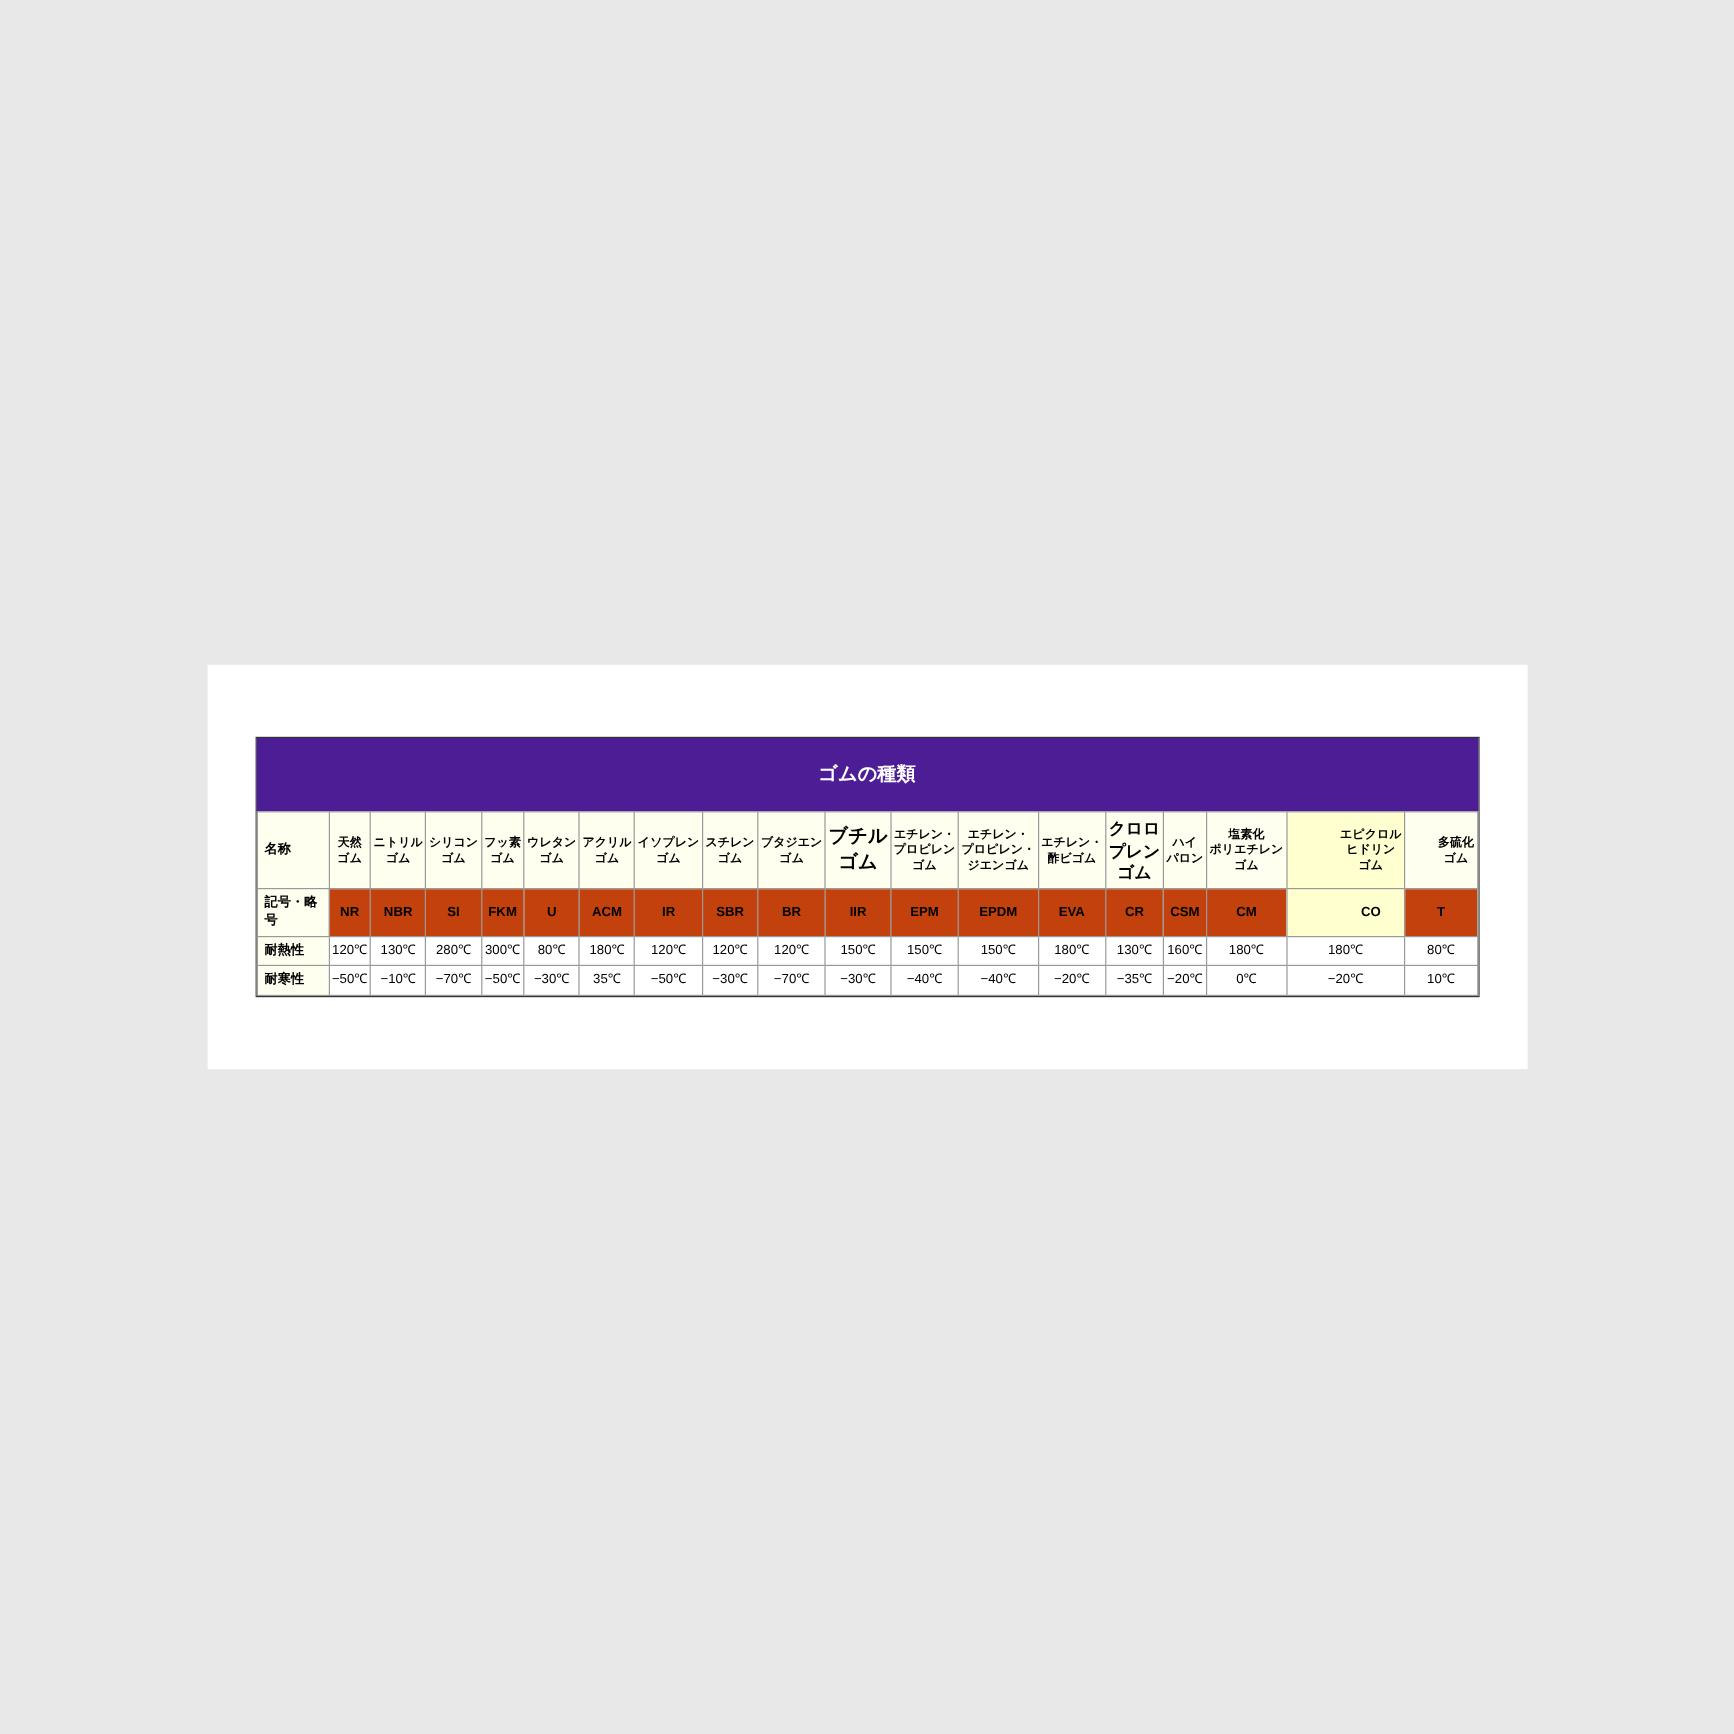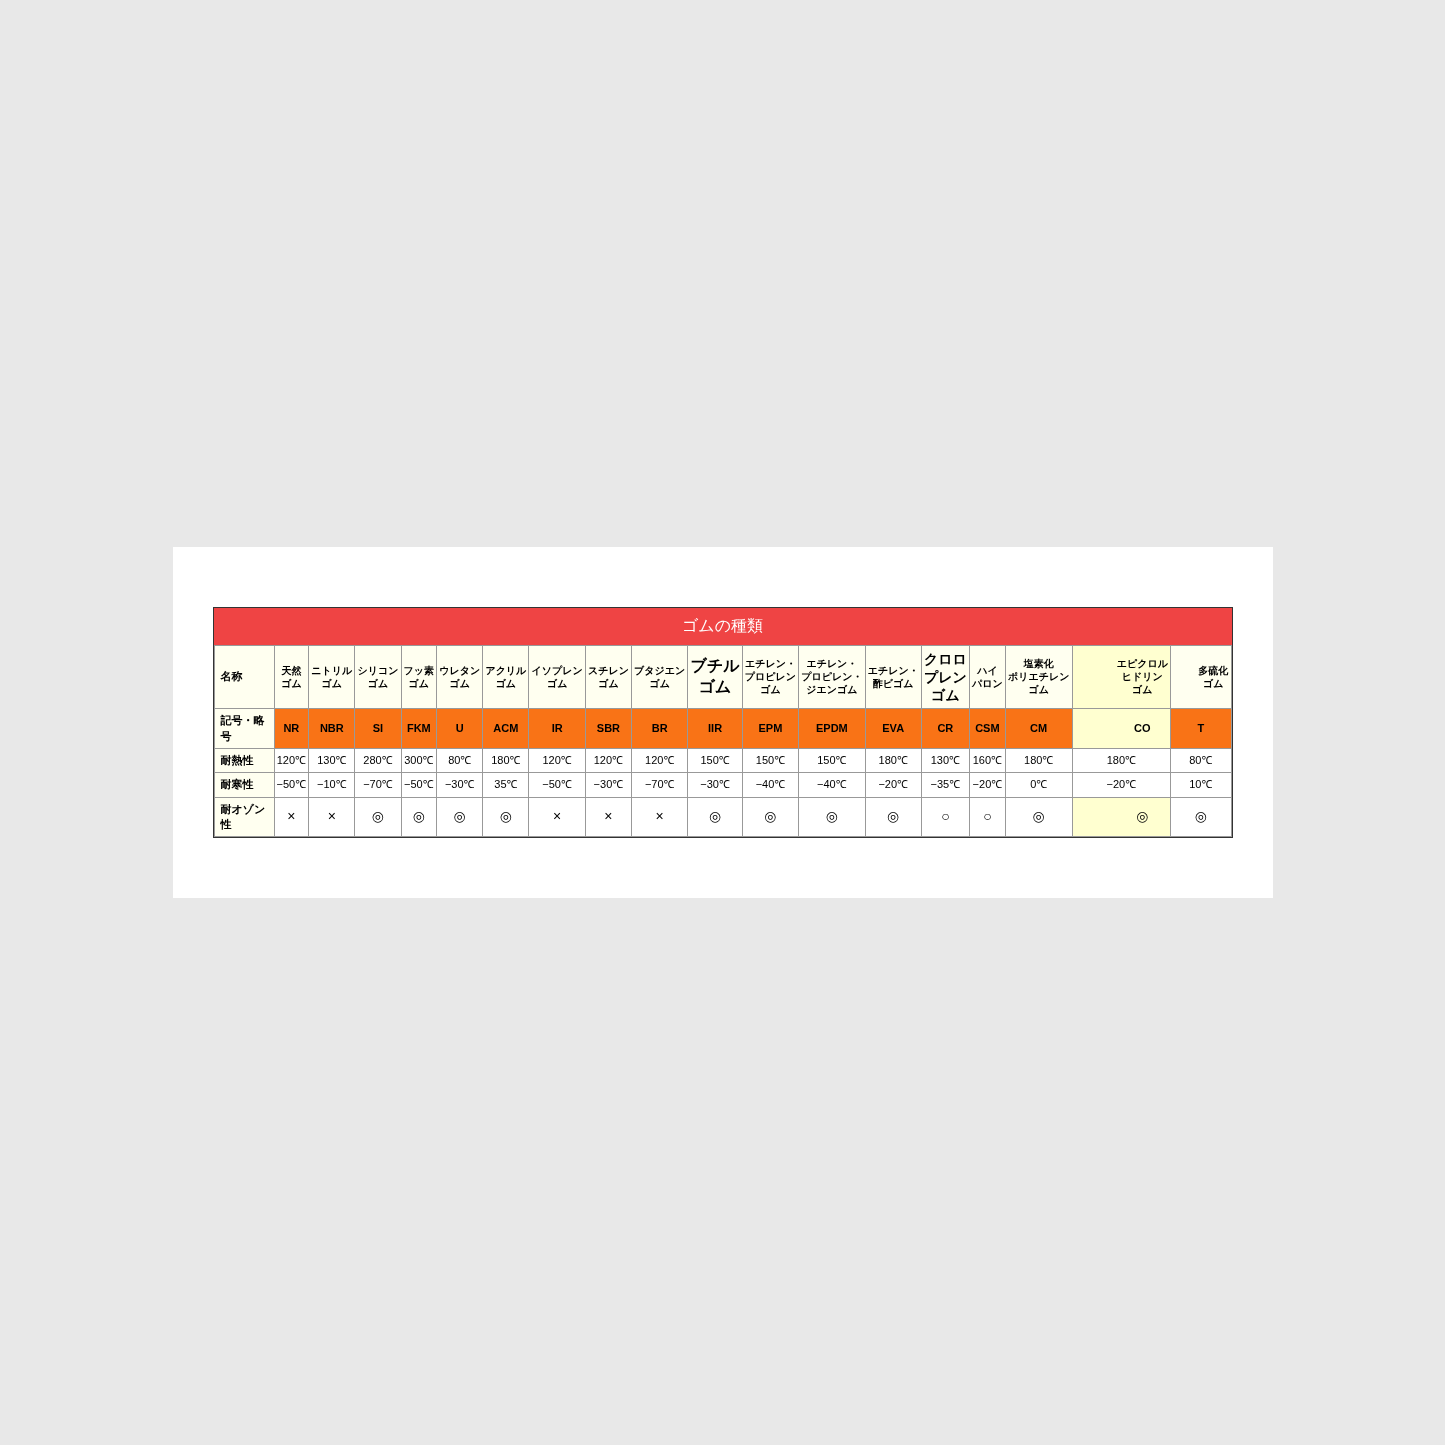--- a/index.html
+++ b/index.html
@@ -13,26 +13,26 @@
     }
     .page-container {
       background: #ffffff;
       width: 1100px;
       padding: 60px 40px;
     }
     .table-wrapper {
       border: 1.5px solid #333;
     }
     .table-title {
-      background: #ef4444;
+      background: #4c1d95;
       color: #ffffff;
       text-align: center;
       font-size: 16px;
-      font-weight: normal;
-      padding: 8px 0;
+      font-weight: bold;
+      padding: 20px 0;
     }
     table {
       width: 100%;
       border-collapse: collapse;
       font-size: 11px;
     }
     th, td {
       border: 1px solid #999;
       text-align: center;
       vertical-align: middle;
@@ -44,21 +44,21 @@
       font-weight: bold;
     }
     .prop-col {
       background: #fffff0;
       font-weight: bold;
       text-align: left;
       padding-left: 6px;
       width: 60px;
     }
     .abbr-row td {
-      background: #f97316;
+      background: #c2410c;
       font-weight: bold;
     }
     .abbr-row .prop-col {
       background: #fffff0;
     }
     .data-row td {
       background: #ffffff;
     }
     .data-row .prop-col {
       background: #fffff0;
@@ -179,37 +179,16 @@
             <td>−30℃</td>
             <td>−40℃</td>
             <td>−40℃</td>
             <td>−20℃</td>
             <td>−35℃</td>
             <td>−20℃</td>
             <td>0℃</td>
             <td>−20℃</td>
             <td>10℃</td>
           </tr>
-          <tr class="data-row">
-            <td class="prop-col">耐オゾン性</td>
-            <td style="font-size: 14px;">×</td>
-            <td style="font-size: 14px;">×</td>
-            <td style="font-size: 14px;">◎</td>
-            <td style="font-size: 14px;">◎</td>
-            <td style="font-size: 14px;">◎</td>
-            <td style="font-size: 14px;">◎</td>
-            <td style="font-size: 14px;">×</td>
-            <td style="font-size: 14px;">×</td>
-            <td style="font-size: 14px;">×</td>
-            <td style="font-size: 14px;">◎</td>
-            <td style="font-size: 14px;">◎</td>
-            <td style="font-size: 14px;">◎</td>
-            <td style="font-size: 14px;">◎</td>
-            <td style="font-size: 14px;">○</td>
-            <td style="font-size: 14px;">○</td>
-            <td style="font-size: 14px;">◎</td>
-            <td class="col-highlight" style="font-size: 14px;">◎</td>
-            <td style="font-size: 14px;">◎</td>
-          </tr>
         </tbody>
     </table>
   </div>
 </div>
 
 </body></html>

